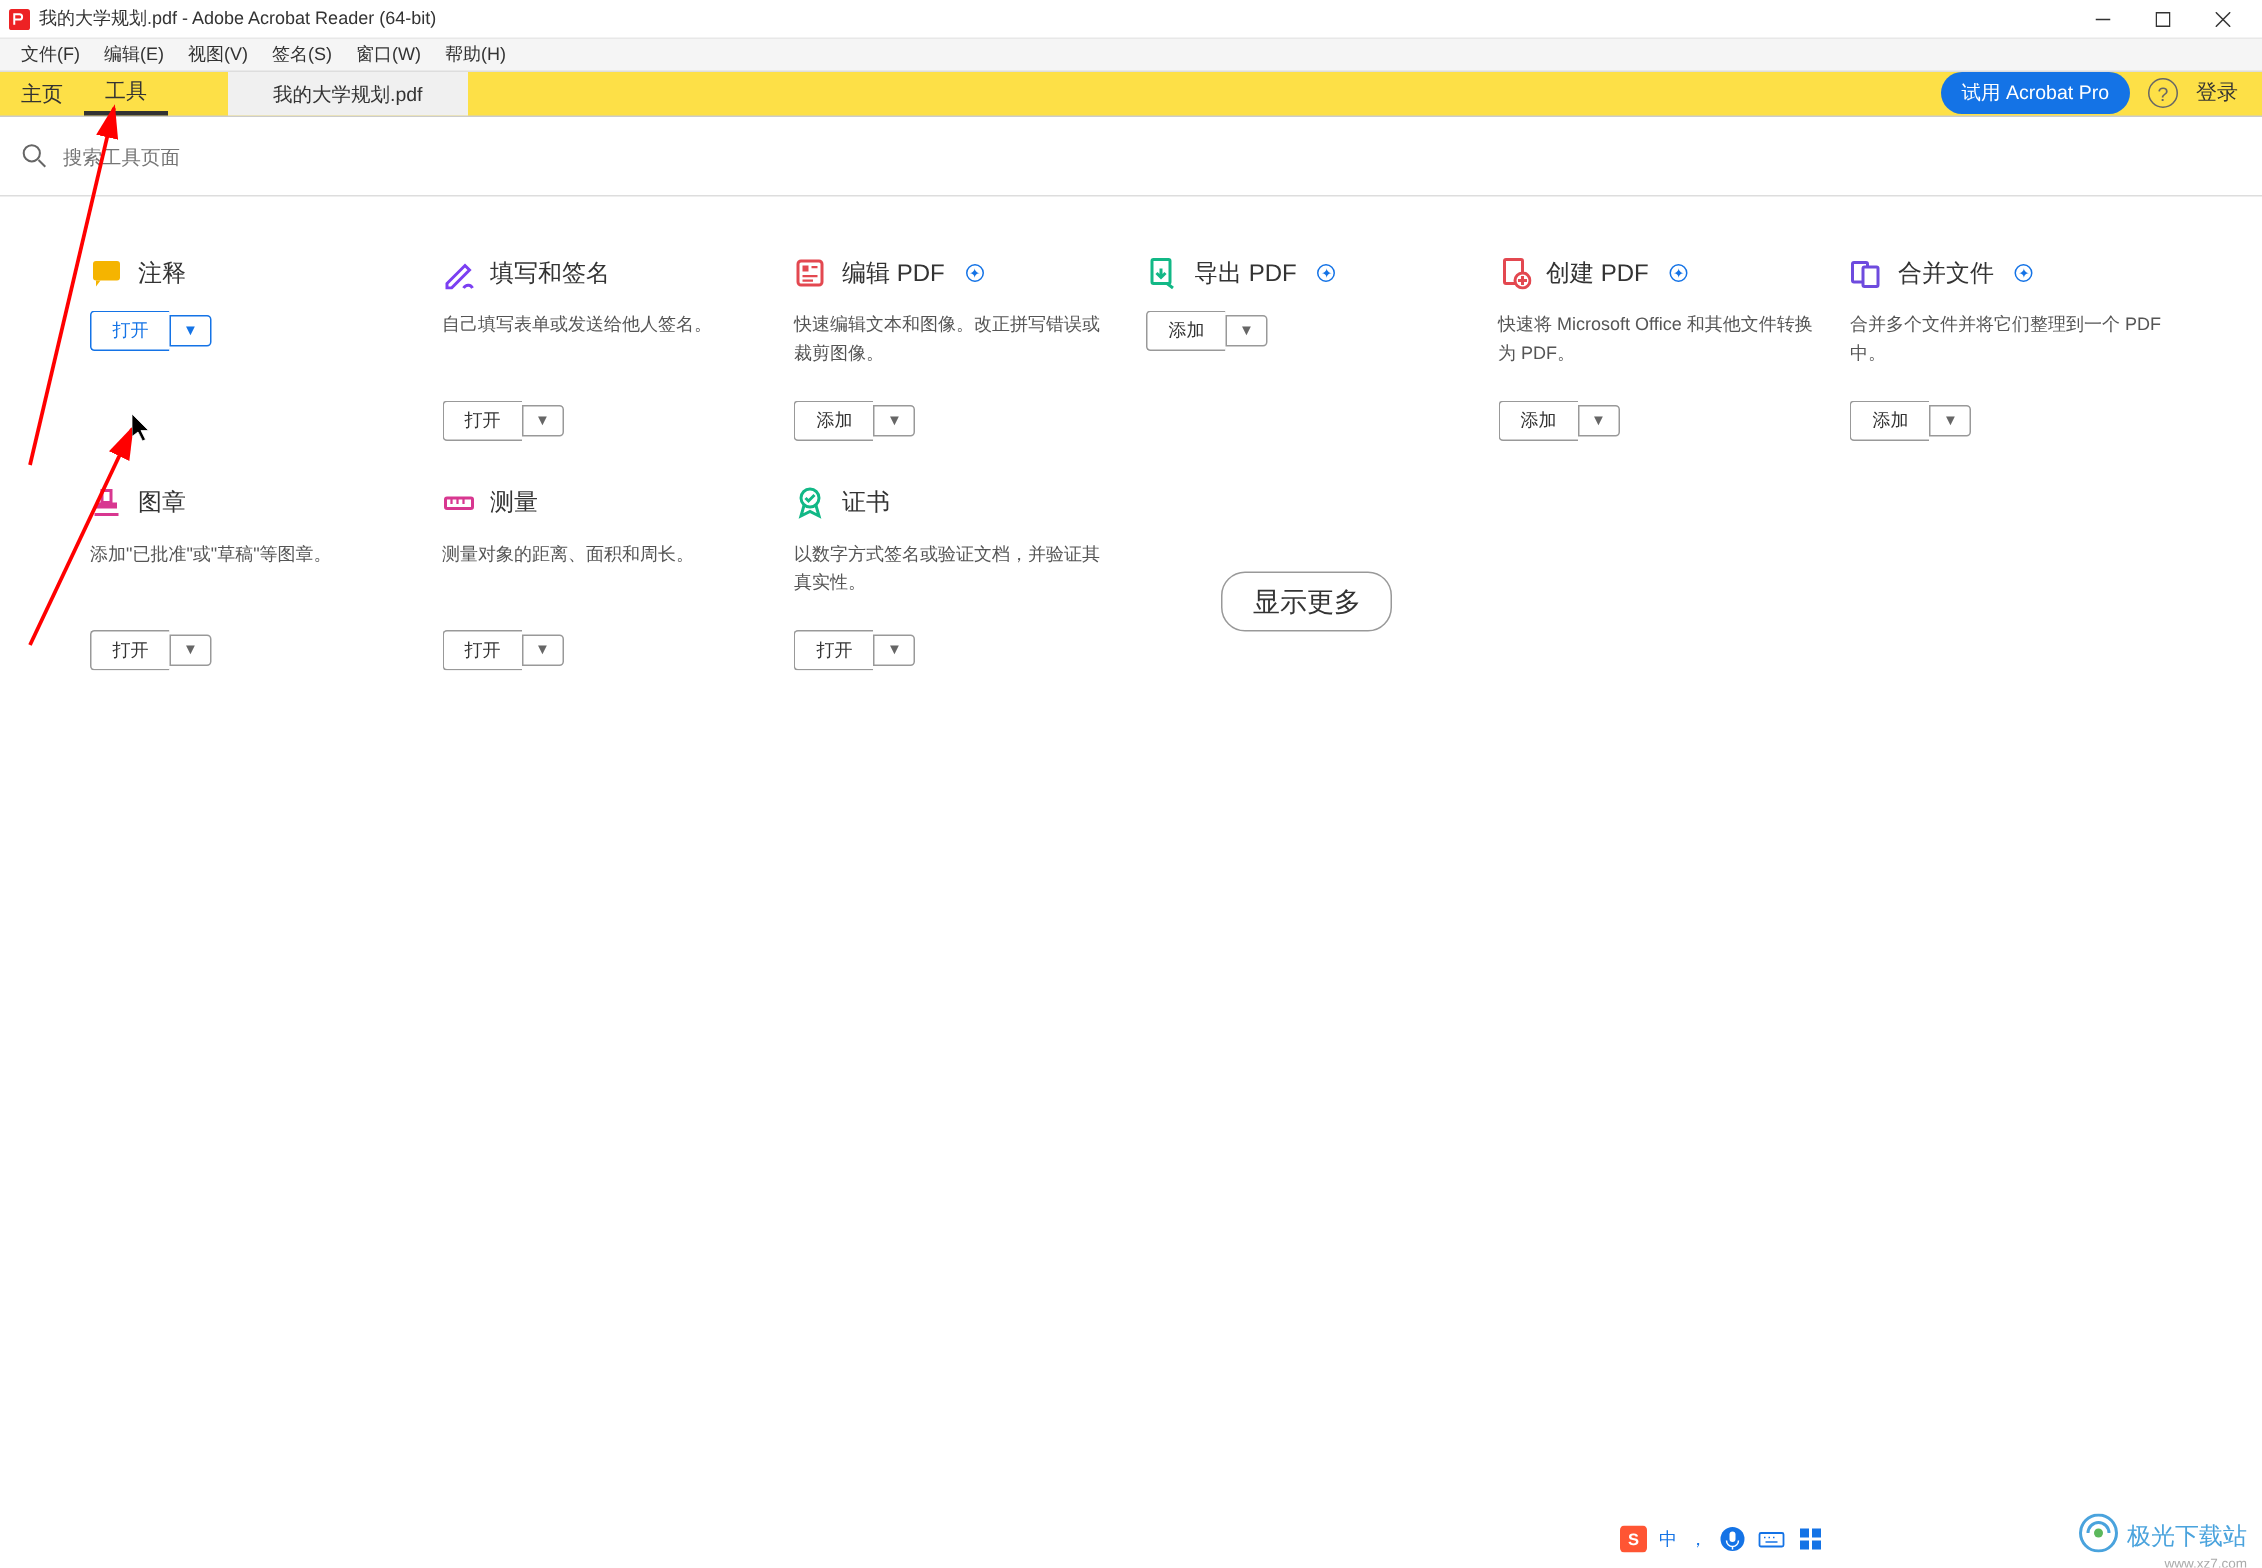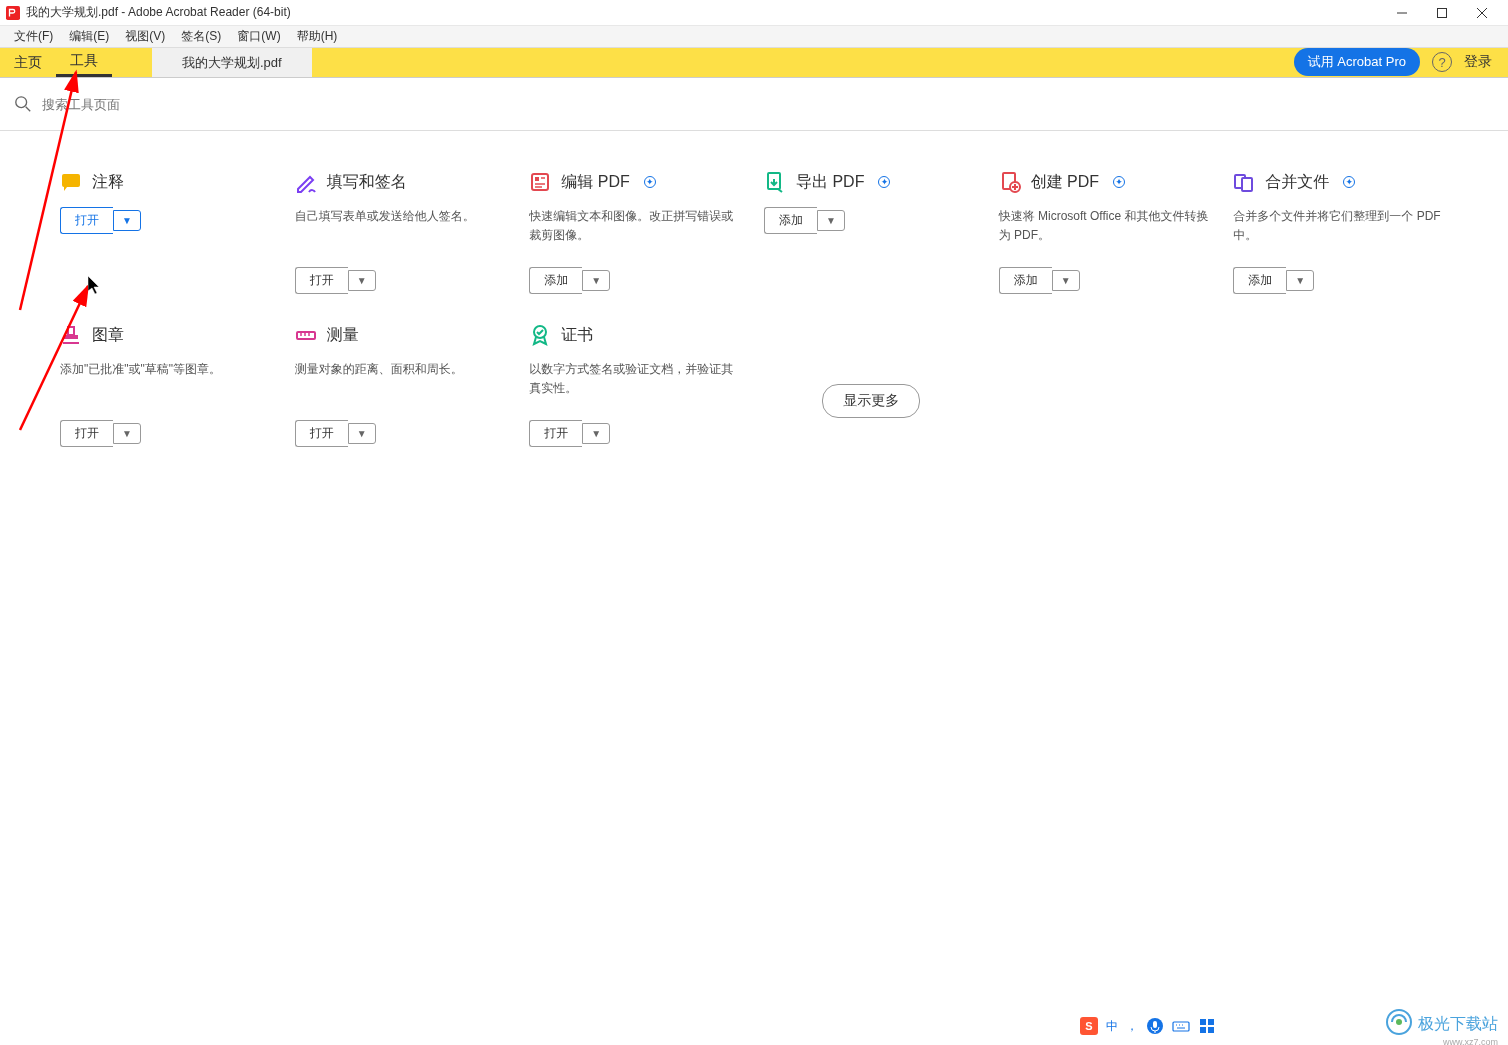--- a/index.html
+++ b/index.html
@@ -38,21 +38,21 @@
 .tool-header { display: flex; align-items: center; gap: 10px; margin-bottom: 14px; }
 .tool-icon { width: 22px; height: 22px; flex-shrink: 0; }
 .tool-title { font-size: 16px; font-weight: 500; color: #333; }
 .tool-badge { width: 12px; height: 12px; border-radius: 50%; border: 1.5px solid #1473e6; display: inline-flex; align-items: center; justify-content: center; font-size: 9px; color: #1473e6; margin-left: 4px; }
 .tool-desc { font-size: 12px; color: #555; line-height: 1.6; min-height: 40px; margin-bottom: 20px; }
 .tool-btn-group { display: flex; align-items: center; }
 .tool-btn { border: 1px solid #999; background: #fff; font-size: 12px; color: #333; padding: 4px 14px; border-radius: 3px 0 0 3px; border-right: none; }
 .tool-btn.active { color: #1473e6; border-color: #1473e6; }
 .tool-btn-dropdown { border: 1px solid #999; background: #fff; padding: 4px 8px; border-radius: 0 3px 3px 0; font-size: 10px; color: #666; }
 .tool-btn-dropdown.active { border-color: #1473e6; color: #1473e6; }
-.show-more-btn { border: 1px solid #999; background: #fff; border-radius: 16px; padding: 7px 20px; font-size: 14px; color: #333; align-self: center; justify-self: center; margin-top: 30px; }
+.show-more-btn { border: 1px solid #999; background: #fff; border-radius: 16px; padding: 7px 20px; font-size: 18px; color: #333; align-self: center; justify-self: center; margin-top: 30px; }
 
 
 .arrow-svg { position: absolute; pointer-events: none; z-index: 1000; }
 
 
 .cursor { position: absolute; z-index: 1001; left: 88px; top: 276px; }
 
 
 .watermark { position: absolute; right: 10px; bottom: 10px; display: flex; align-items: flex-end; gap: 6px; }
 .watermark-logo { width: 26px; height: 26px; }

